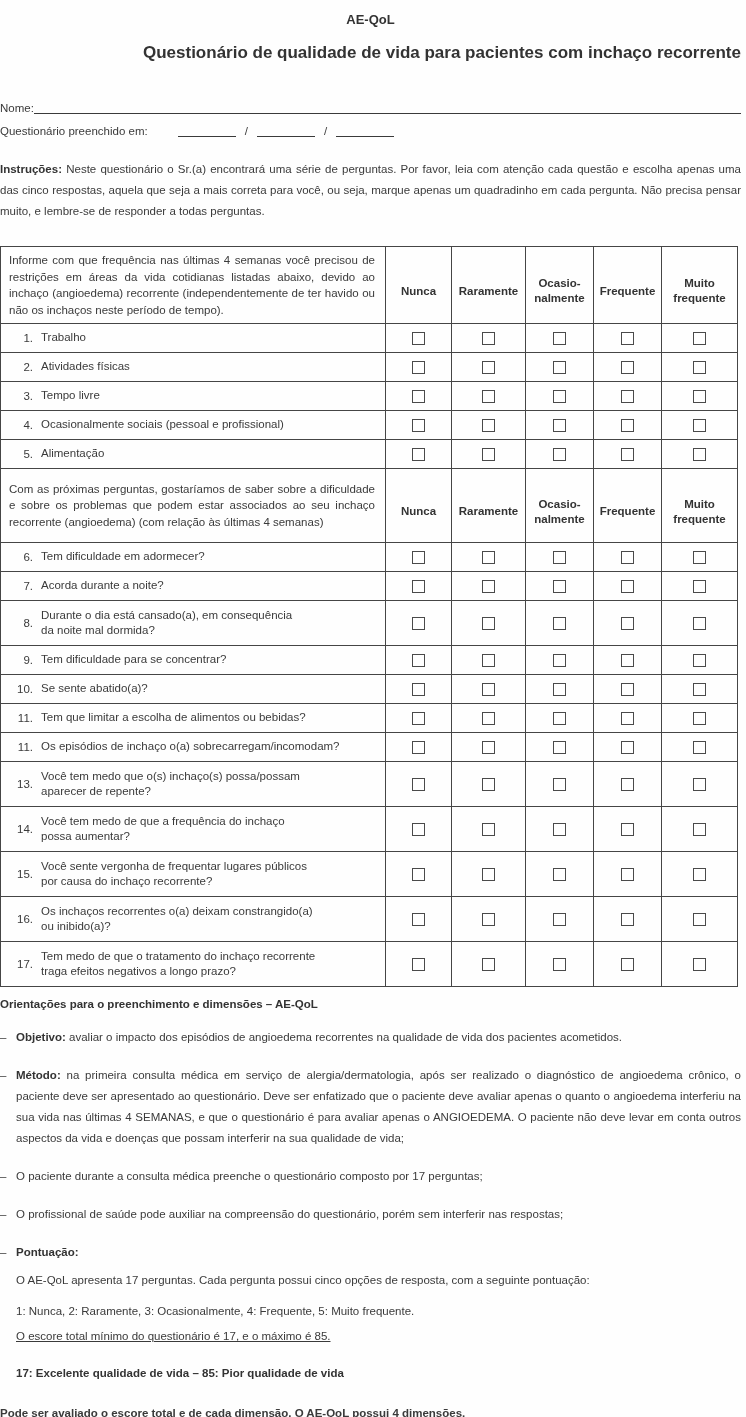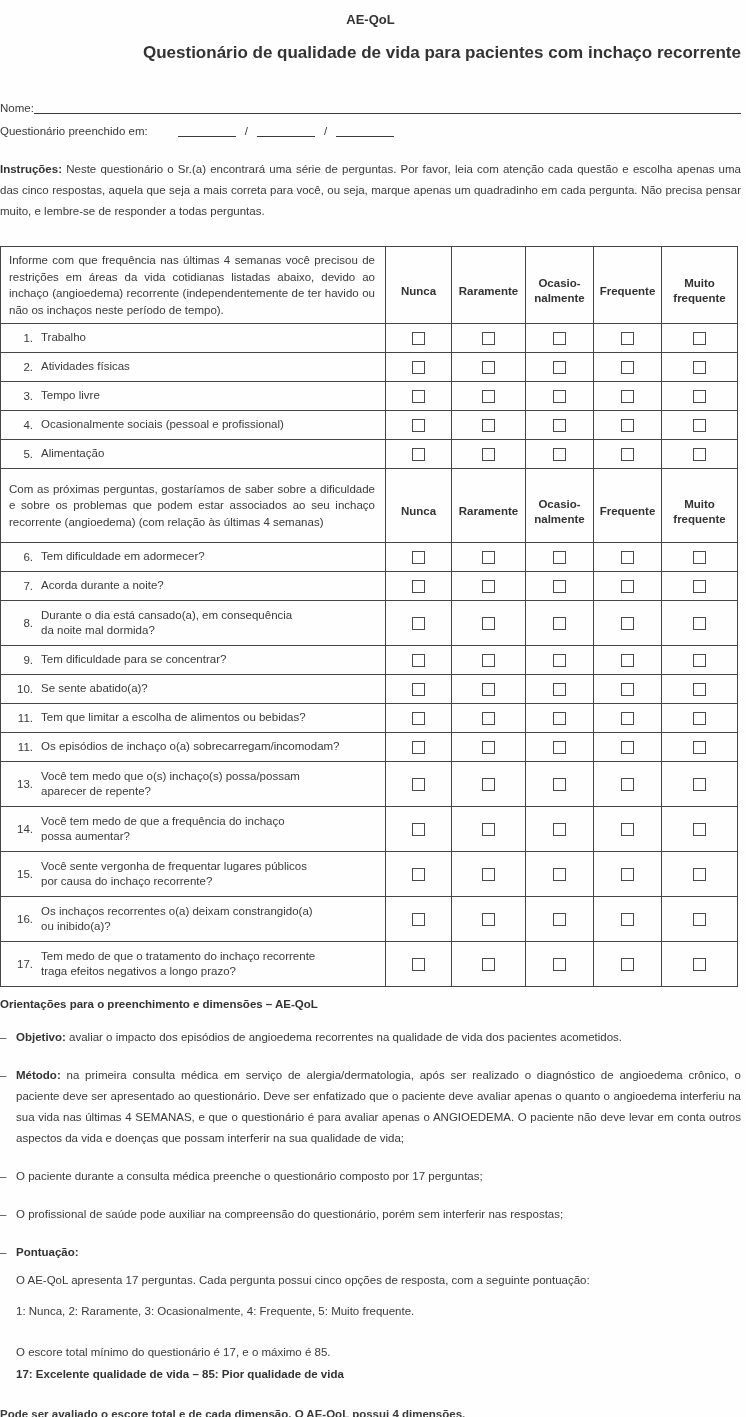--- a/index.html
+++ b/index.html
@@ -46,22 +46,22 @@
 
   
   .orient-heading{font-weight:bold;font-size:11.5px;margin:11px 0 0;color:#333;}
   .bullet{display:flex;margin-top:17px;line-height:21px;}
   .bullet .dash{flex:none;width:16px;}
   .bullet .btext{flex:1;text-align:justify;}
   .bullet b{color:#333;}
   .score-lines{margin:7px 0 0 16px;}
   .score-lines p{margin:0;line-height:21px;}
   .score-lines .l2{margin-top:10px;}
-  .score-lines .l3{margin-top:20px;}
-  .score-lines .l4{margin-top:1px;font-weight:bold;color:#333;}
+  .score-lines .l3{margin-top:4px;text-decoration:underline;}
+  .score-lines .l4{margin-top:16px;font-weight:bold;color:#333;}
   .closing{margin-top:19px;line-height:21px;font-weight:bold;}
 </style>
 </head>
 <body>
 
 <div class="page">
 
   <div class="title">AE-QoL</div>
   <div class="subtitle">Questionário de qualidade de vida para pacientes com inchaço recorrente</div>
 

